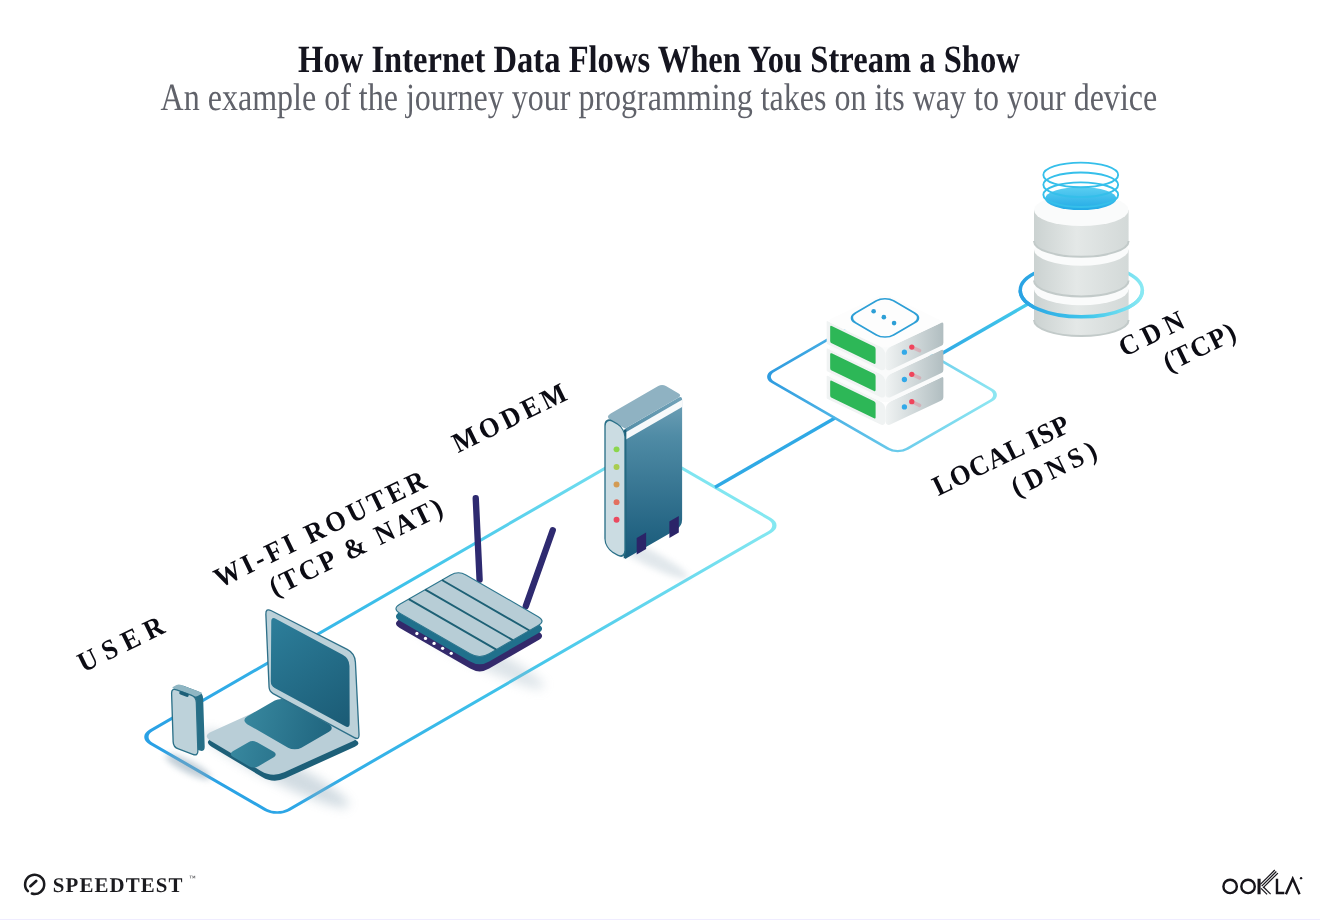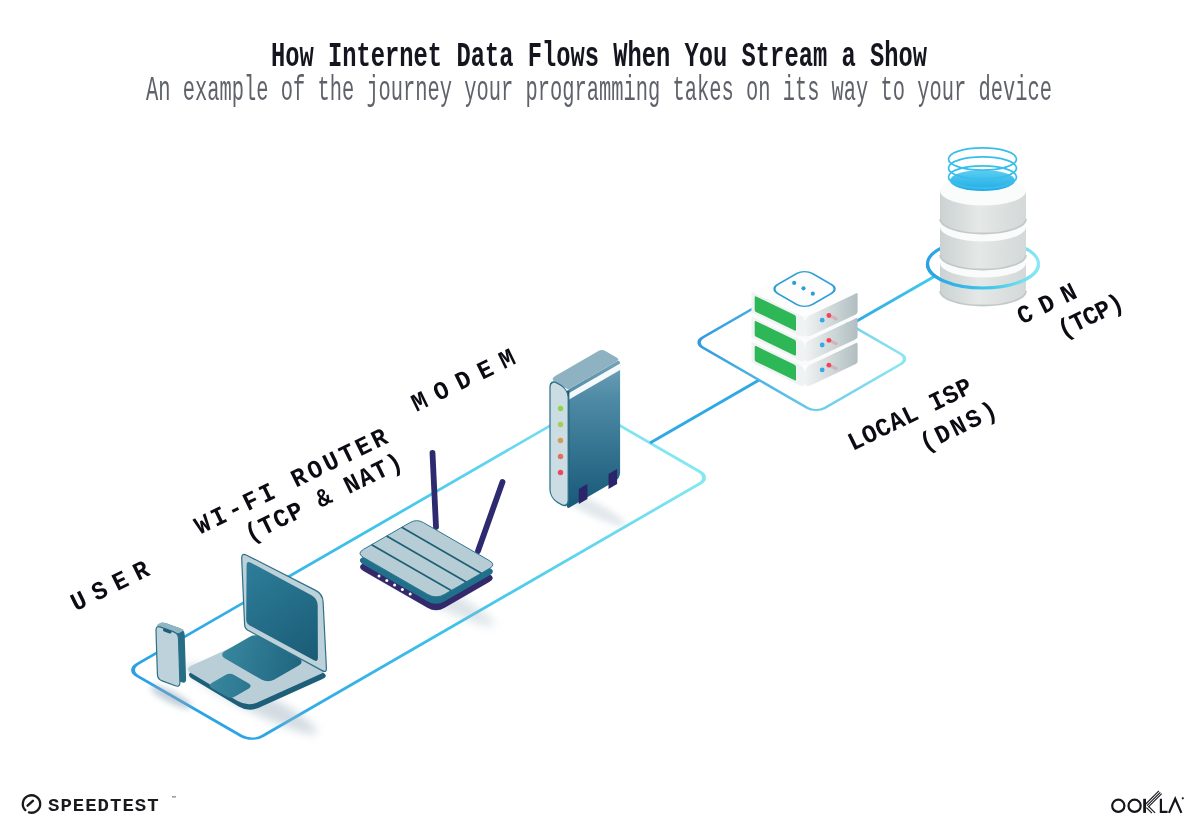--- a/index.html
+++ b/index.html
@@ -1,17 +1,17 @@
 <!DOCTYPE html>
 <html><head>
 <meta charset="utf-8">
 <style>
   html,body{margin:0;padding:0;background:#ffffff;}
   #page{position:relative;width:1200px;height:836px;background:#c4b5fd;overflow:hidden;
-    font-family:Liberation Mono, monospace;}
+    font-family:Liberation Serif, serif;}
 </style>
 </head>
 <body>
 <div id="page">
 <svg width="1200" height="836" viewBox="0 0 1200 836">
 <defs>
   <linearGradient id="gLane" gradientUnits="userSpaceOnUse" x1="0" y1="0" x2="529" y2="144">
     <stop offset="0" stop-color="#29A0E5"></stop>
           <stop offset="0.5" stop-color="#3FC3EA"></stop>
           <stop offset="1" stop-color="#85E8F1"></stop>

